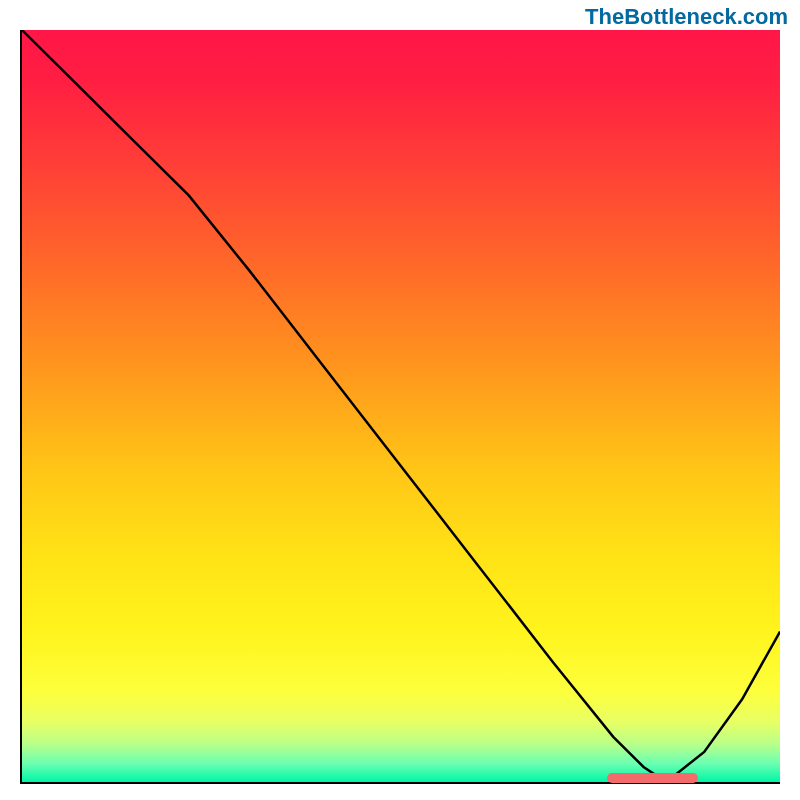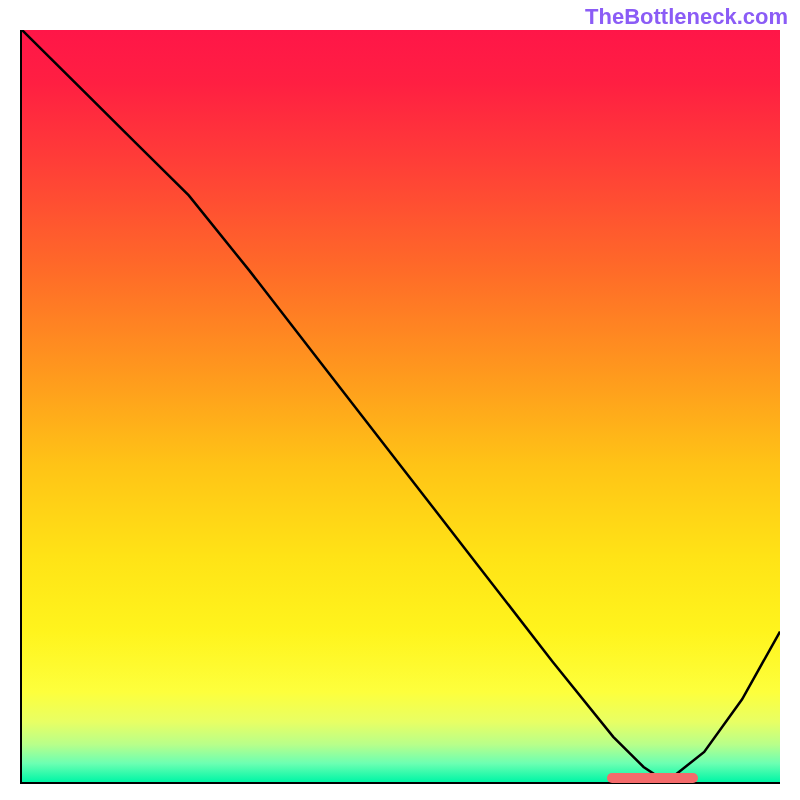--- a/index.html
+++ b/index.html
@@ -10,21 +10,21 @@
     font-family: Arial, Helvetica, sans-serif;
     position: relative;
     overflow: hidden;
   }
   .watermark {
     position: absolute;
     top: 4px;
     right: 12px;
     font-size: 22px;
     font-weight: 600;
-    color: #8b5cf6;
+    color: #0369a1;
     z-index: 10;
   }
   .chart-area {
     position: absolute;
     left: 20px;
     top: 30px;
     width: 760px;
     height: 754px;
     border-left: 2px solid #000;
     border-bottom: 2px solid #000;

